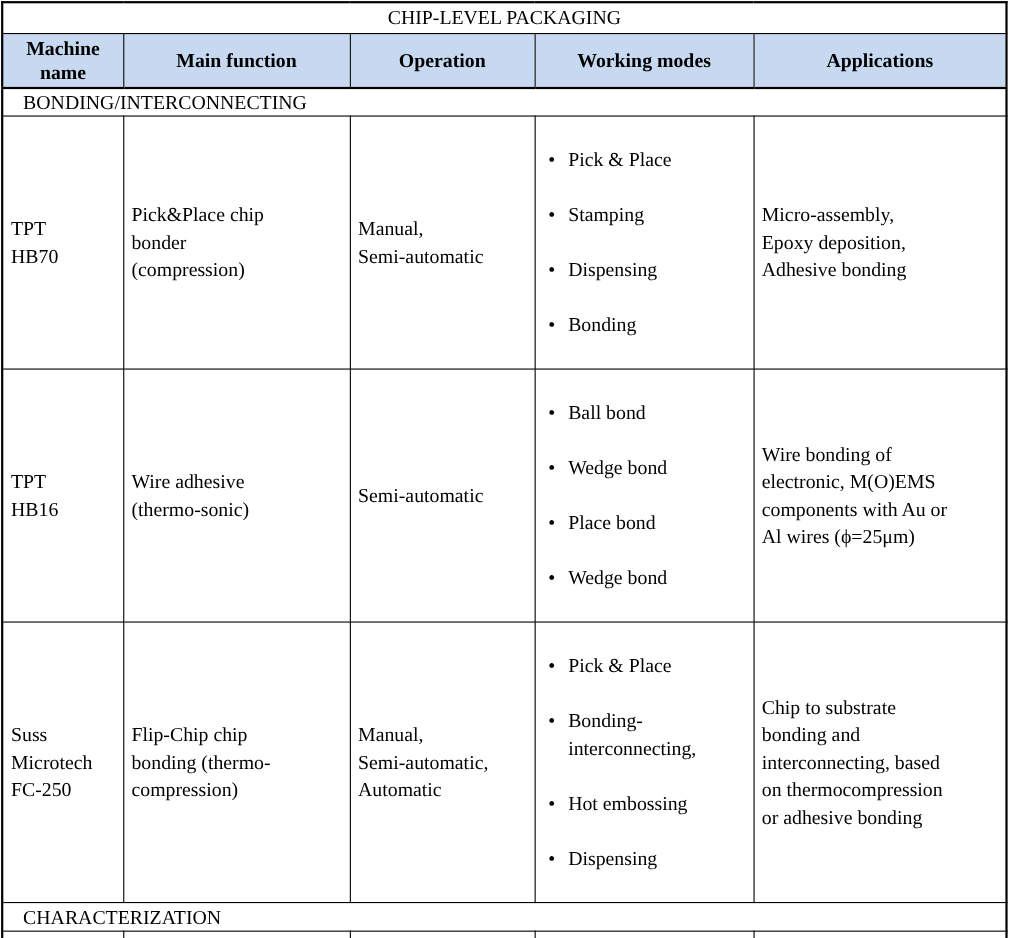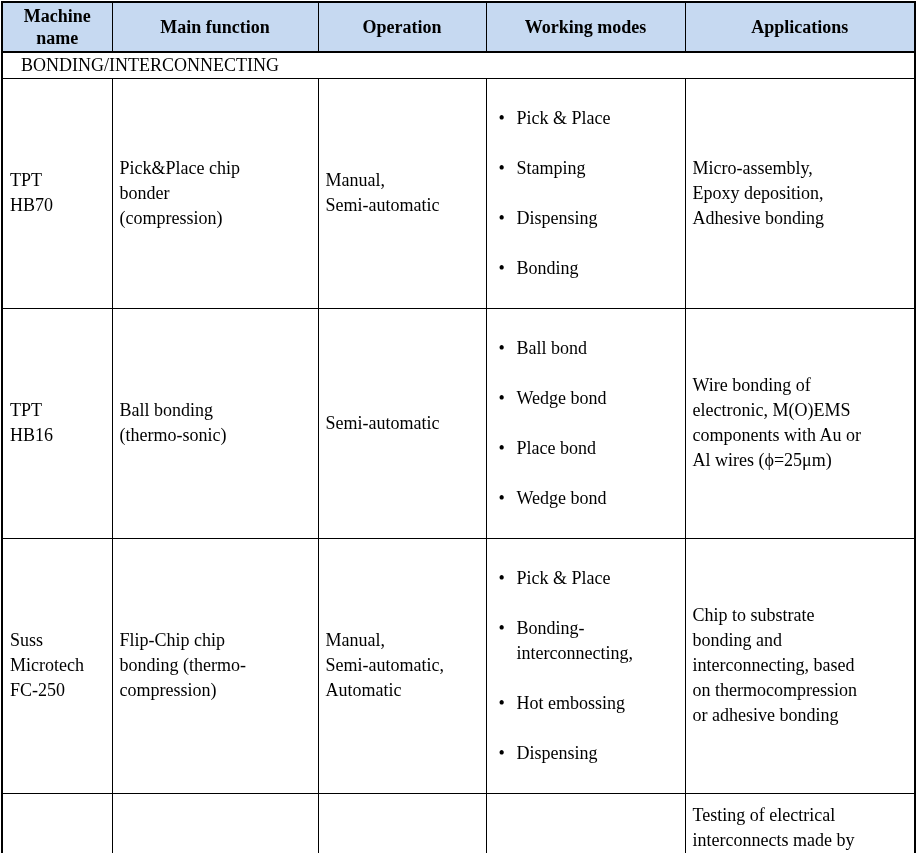--- a/index.html
+++ b/index.html
@@ -85,20 +85,23 @@
   <table class="pkg">
     <colgroup>
       <col class="c1">
         <col class="c2">
         <col class="c3">
         <col class="c4">
         <col class="c5">
     </colgroup>
 
     <tbody>
+        <tr class="r-title">
+      <td colspan="5">CHIP-LEVEL PACKAGING</td>
+    </tr>
 
     <tr class="r-head">
       <th>Machine name</th>
       <th>Main function</th>
       <th>Operation</th>
       <th>Working modes</th>
       <th>Applications</th>
     </tr>
 
     <tr class="r-sec">
@@ -120,21 +123,21 @@
         <div class="mode">Bonding</div>
       </td>
       <td>Micro-assembly,
 Epoxy deposition,
 Adhesive bonding</td>
     </tr>
 
     <tr class="row-2">
       <td>TPT
 HB16</td>
-      <td>Ball bonding
+      <td>Wire adhesive
 (thermo-sonic)</td>
       <td>Semi-automatic</td>
       <td class="modes-cell">
         <div class="mode">Ball bond</div>
         <div class="mode">Wedge bond</div>
         <div class="mode">Place bond</div>
         <div class="mode">Wedge bond</div>
       </td>
       <td>Wire bonding of
 electronic, M(O)EMS
@@ -159,20 +162,23 @@
         <div class="mode">Hot embossing</div>
         <div class="mode">Dispensing</div>
       </td>
       <td>Chip to substrate
 bonding and
 interconnecting, based
 on thermocompression
 or adhesive bonding</td>
     </tr>
 
+    <tr class="r-sec">
+      <td colspan="5">CHARACTERIZATION</td>
+    </tr>
 
     <tr class="row-4">
       <td>Nordson
 DAGE
 4000Plus</td>
       <td>Mechanical testing
 of micro-components
 in Pull or Shear
 mode, destructible or
 not</td>

